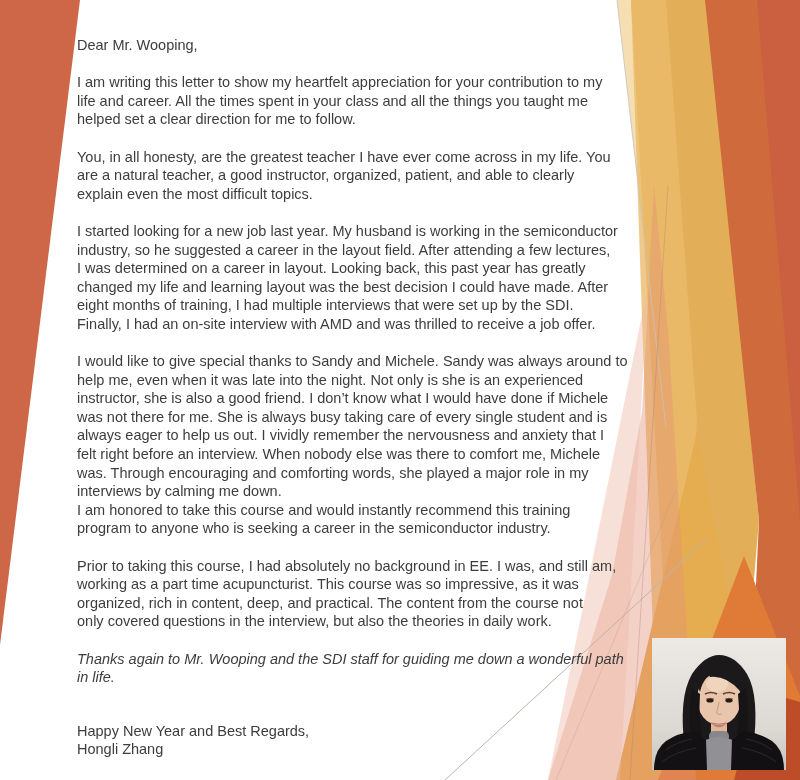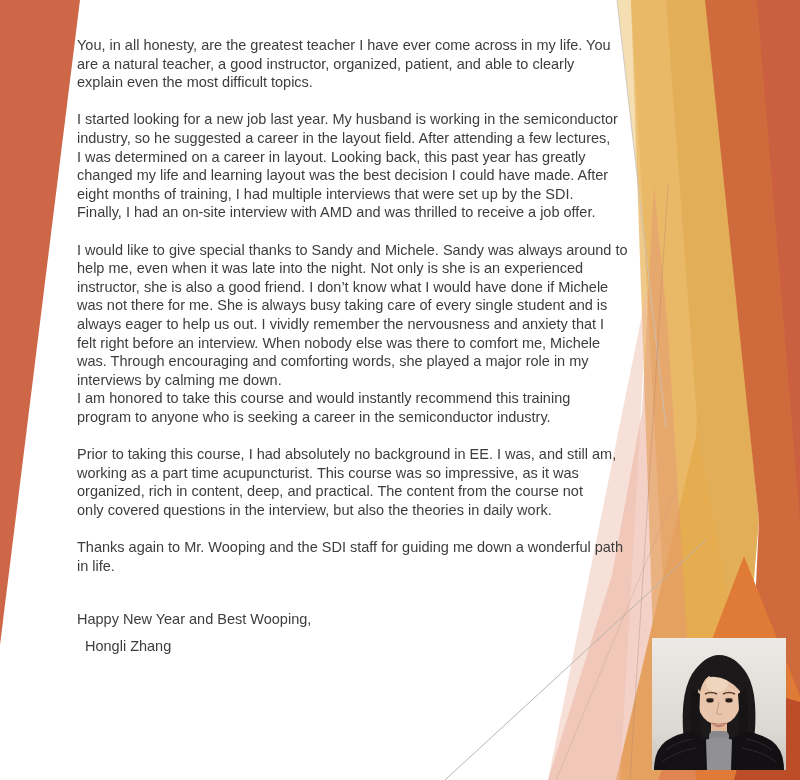--- a/index.html
+++ b/index.html
@@ -7,23 +7,23 @@
     position:relative; width:800px; height:780px; margin:0 auto;
     background:#ffffff; overflow:hidden;
     font-family:"Liberation Sans", sans-serif;
   }
   .bg { position:absolute; left:0; top:0; width:800px; height:780px; z-index:1; }
   .letter {
     position:absolute; left:77px; top:36px; width:606px; z-index:2;
     color:#3d3d3d; font-size:14.5px; line-height:18.6px;
   }
   .letter p { margin:0 0 18.6px 0; white-space:pre-line; }
-  .letter p.gap-md { margin-top:14px; }
+  .letter p.gap-md { margin-top:14px;font-style:italic; }
   .letter p.gap-lg { margin-top:35px; margin-bottom:0; }
-  .letter p.sig { margin:8px; }
+  .letter p.sig { margin:0; }
   .photo {
     position:absolute; left:652px; top:638px; width:134px; height:132px; z-index:3;
   }
   .photo svg { display:block; }
 </style>
 </head>
 <body>
 
 <div class="page">
 
@@ -48,20 +48,24 @@
     <path d="M654,185 L668,330 L696,780 L548,780 L612,575 L642,412 Z" fill="rgba(226,146,118,0.42)"></path>
     <path d="M648,285 L620,780 L548,780 Z" fill="rgba(238,186,166,0.45)"></path>
 
     <line x1="617" y1="0" x2="666" y2="428" stroke="#C8C2BC" stroke-width="0.8"></line>
     <line x1="706" y1="540" x2="445" y2="780" stroke="#BDB4AE" stroke-width="1"></line>
     <line x1="668" y1="185" x2="630" y2="780" stroke="rgba(170,130,110,0.45)" stroke-width="0.8"></line>
     <line x1="676" y1="490" x2="556" y2="780" stroke="rgba(190,150,130,0.4)" stroke-width="0.8"></line>
   </svg>
 
   <div class="letter">
+    <p>Dear Mr. Wooping,</p>
+    <p>I am writing this letter to show my heartfelt appreciation for your contribution to my
+life and career. All the times spent in your class and all the things you taught me
+helped set a clear direction for me to follow.</p>
     <p>You, in all honesty, are the greatest teacher I have ever come across in my life. You
 are a natural teacher, a good instructor, organized, patient, and able to clearly
 explain even the most difficult topics.</p>
     <p>I started looking for a new job last year. My husband is working in the semiconductor
 industry, so he suggested a career in the layout field. After attending a few lectures,
 I was determined on a career in layout. Looking back, this past year has greatly
 changed my life and learning layout was the best decision I could have made. After
 eight months of training, I had multiple interviews that were set up by the SDI.
 Finally, I had an on-site interview with AMD and was thrilled to receive a job offer.</p>
     <p>I would like to give special thanks to Sandy and Michele. Sandy was always around to
@@ -73,21 +77,21 @@
 was. Through encouraging and comforting words, she played a major role in my
 interviews by calming me down.
 I am honored to take this course and would instantly recommend this training
 program to anyone who is seeking a career in the semiconductor industry.</p>
     <p>Prior to taking this course, I had absolutely no background in EE. I was, and still am,
 working as a part time acupuncturist. This course was so impressive, as it was
 organized, rich in content, deep, and practical. The content from the course not
 only covered questions in the interview, but also the theories in daily work.</p>
     <p class="gap-md">Thanks again to Mr. Wooping and the SDI staff for guiding me down a wonderful path
 in life.</p>
-    <p class="gap-lg">Happy New Year and Best Wooping,</p>
+    <p class="gap-lg">Happy New Year and Best Regards,</p>
     <p class="sig">Hongli Zhang</p>
   </div>
 
   <div class="photo">
     <svg width="134" height="132" viewBox="0 0 134 132">
       <defs>
         <linearGradient id="pbg" x1="0" y1="0" x2="0" y2="1">
           <stop offset="0" stop-color="#ECEAE6"></stop>
           <stop offset="0.7" stop-color="#DCD8D2"></stop>
           <stop offset="1" stop-color="#C8C4BE"></stop>

